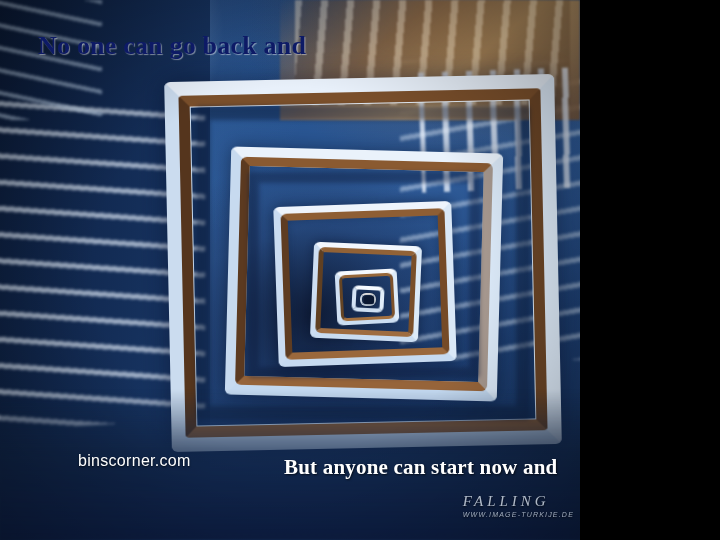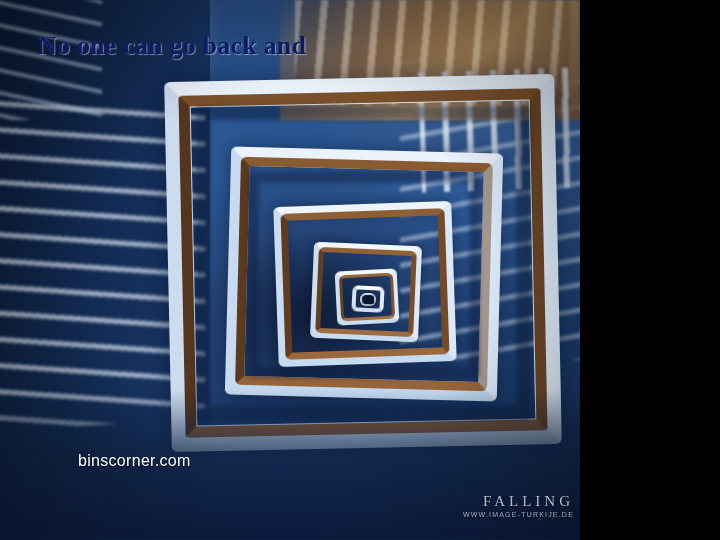--- a/index.html
+++ b/index.html
@@ -277,27 +277,27 @@
     color: #ffffff;
     font-family: "Liberation Sans", sans-serif;
     font-size: 16px;
     letter-spacing: 0.3px;
     text-shadow: 0 1px 2px rgba(0,0,0,0.7);
     margin-left: 8px;
   }
   .credit {
     position: absolute;
     right: 6px; bottom: 22px;
-    text-align: right;
     color: #cdd6e2;
     font-family: "Liberation Serif", serif;
     font-size: 15px;
     letter-spacing: 4px;
     opacity: 0.85;
     text-shadow: 0 1px 2px rgba(0,0,0,0.8);
+    font-style: italic;
   }
   .credit .sub {
     display: block;
     font-family: "Liberation Sans", sans-serif;
     font-size: 7px;
     letter-spacing: 1.2px;
     color: #b9c4d4;
     margin-top: 1px;
   }
 </style>
@@ -334,20 +334,21 @@
   </div>
 
   <div class="floor"></div>
   <div class="vignette"></div>
 
   <div class="quote-top">
     <div>No one can go back and</div>
   </div>
 
   <div class="quote-bottom">
+    <div>But anyone can start now and</div>
   </div>
 
   <div class="watermark">binscorner.com</div>
 
   <div class="credit">
     <span>FALLING</span>
     <span class="sub">WWW.IMAGE-TURKIJE.DE</span>
   </div>
 
 </div>

